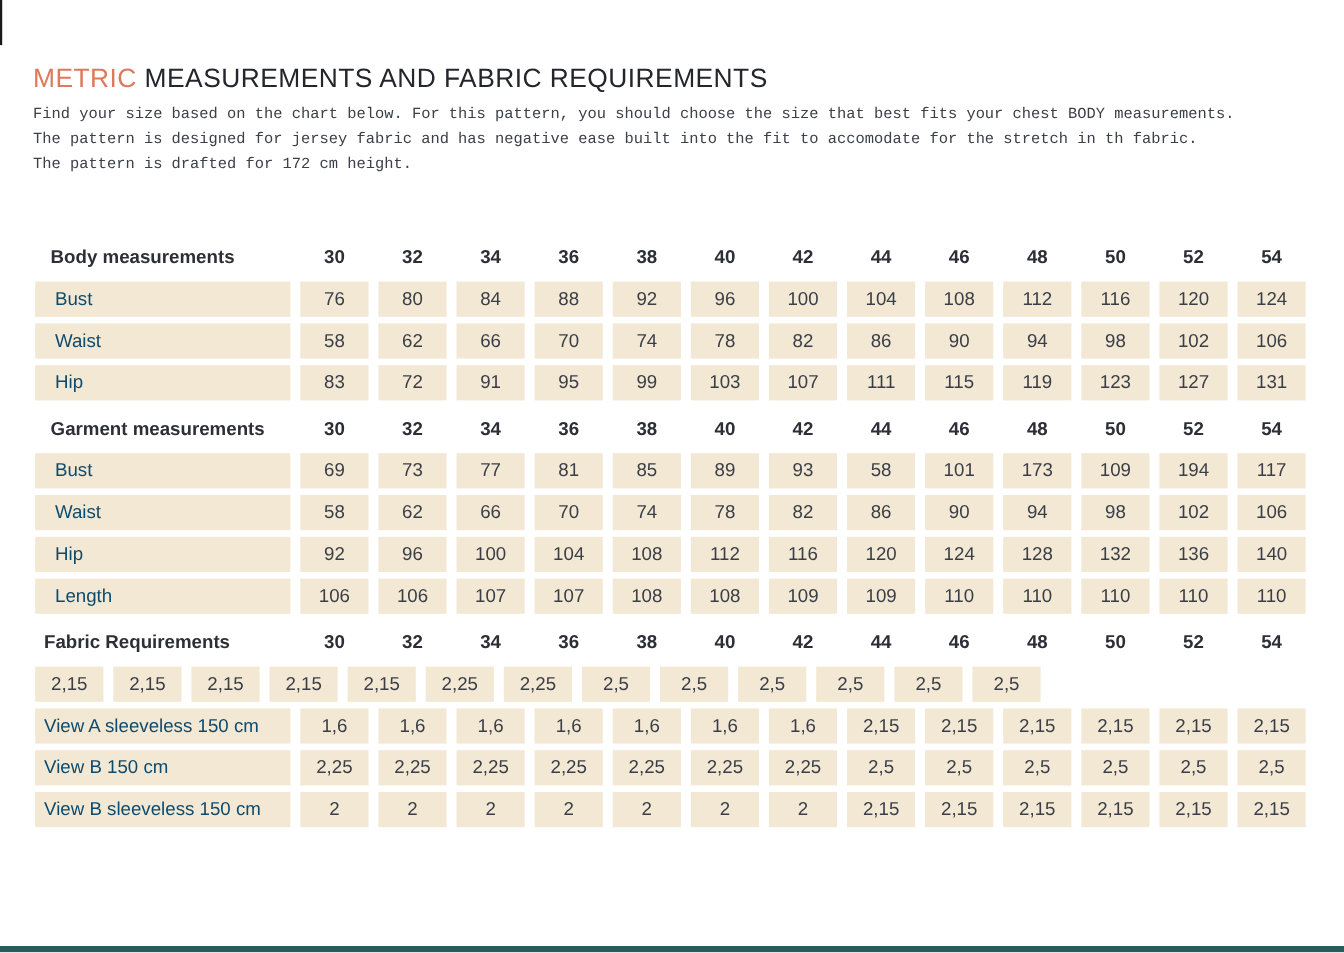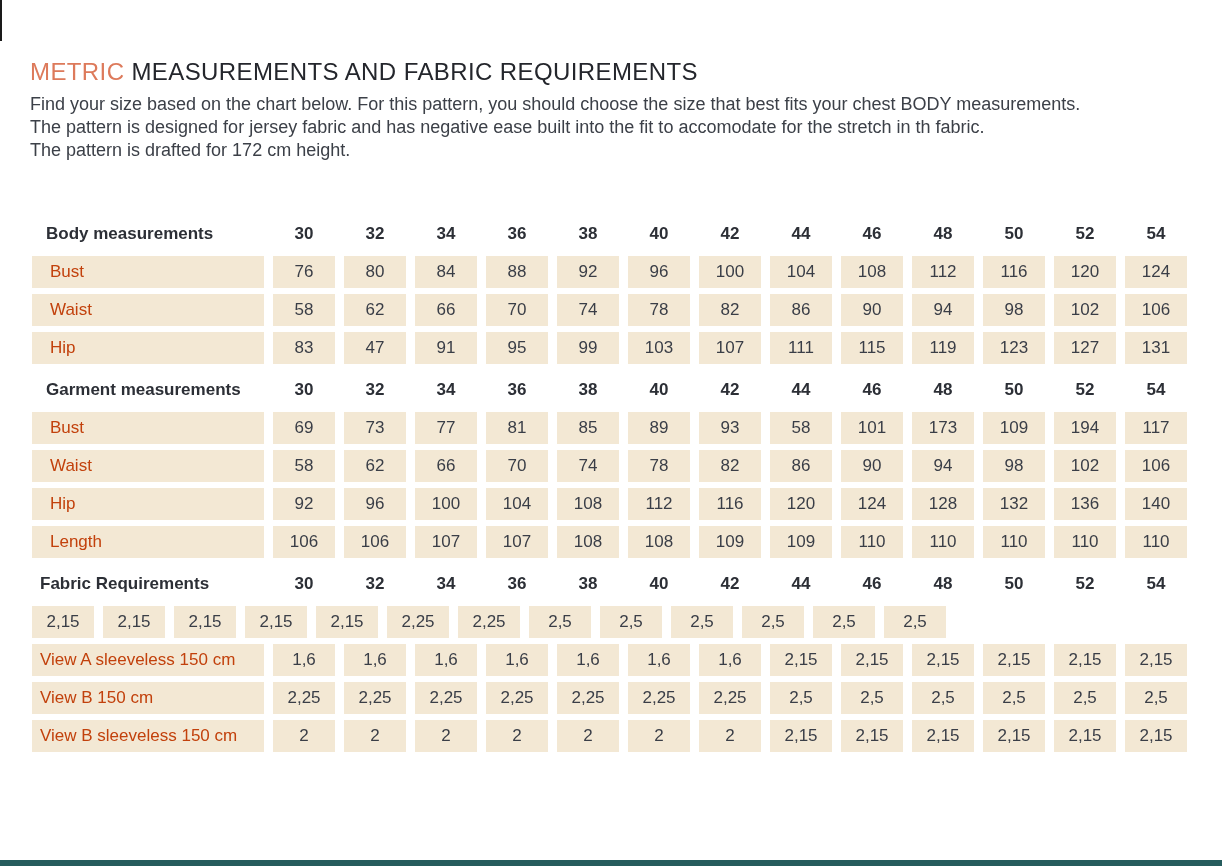--- a/index.html
+++ b/index.html
@@ -33,42 +33,43 @@
     margin: 0 0 7px 0;
     font-size: 24px;
     font-weight: 400;
     letter-spacing: 0.4px;
     color: #24262c;
     white-space: nowrap;
   }
   h1.title .accent { color: var(--accent, #dd7a5b); }
   p.intro-line {
     margin: 0;
-    font-size: 18px;
+    font-size: 14px;
     line-height: 23px;
     color: #3c4048;
     white-space: nowrap;
+    font-family: Liberation Mono, monospace;
   }
   .size-table {
     position: absolute;
     left: 32px;
     top: 220px;
     width: 1156px;
   }
   .t-row {
     display: flex;
     gap: 9px;
     margin-bottom: 6px;
   }
   .t-label {
     width: 232px;
     box-sizing: border-box;
     text-align: left;
     font-size: 17px;
-    color: #c2410c;
+    color: #0c4a6e;
   }
   .t-cell {
     width: 62px;
     text-align: center;
     font-size: 17px;
     color: #3a3e47;
   }
   .t-row.head {
     margin: 12px 0 8px 0;
   }
@@ -158,21 +159,21 @@
         <div class="t-cell">86</div>
         <div class="t-cell">90</div>
         <div class="t-cell">94</div>
         <div class="t-cell">98</div>
         <div class="t-cell">102</div>
         <div class="t-cell">106</div>
       </div>
       <div class="t-row data wide">
         <div class="t-label">Hip</div>
         <div class="t-cell">83</div>
-        <div class="t-cell">47</div>
+        <div class="t-cell">72</div>
         <div class="t-cell">91</div>
         <div class="t-cell">95</div>
         <div class="t-cell">99</div>
         <div class="t-cell">103</div>
         <div class="t-cell">107</div>
         <div class="t-cell">111</div>
         <div class="t-cell">115</div>
         <div class="t-cell">119</div>
         <div class="t-cell">123</div>
         <div class="t-cell">127</div>

